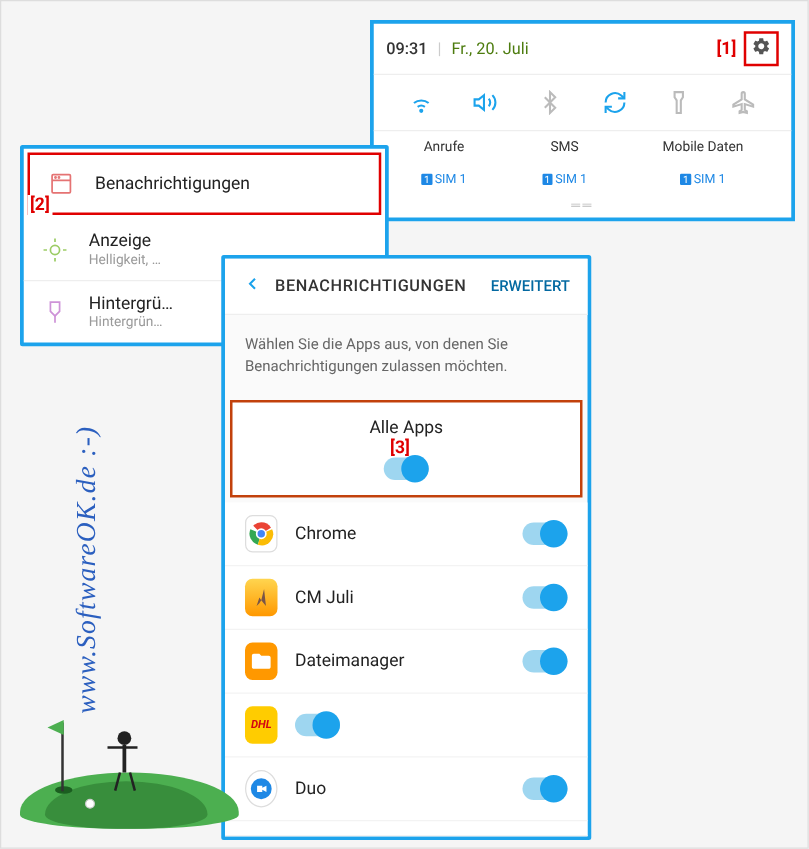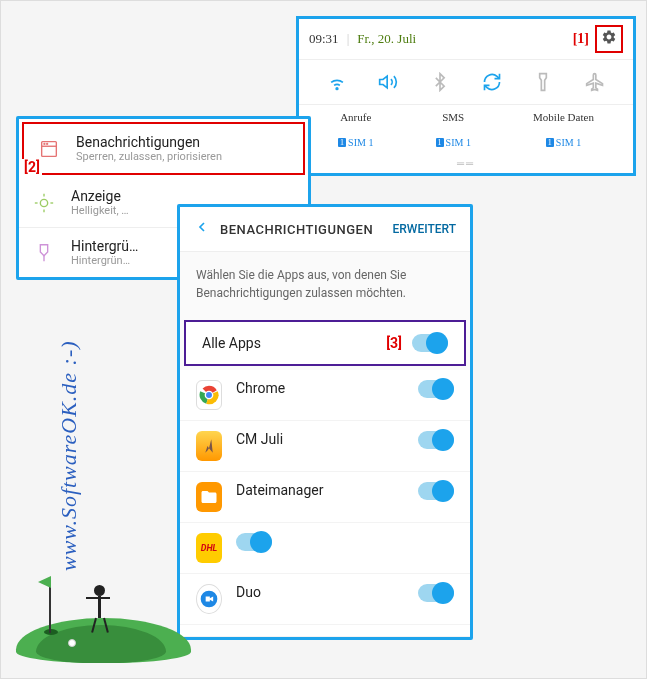--- a/index.html
+++ b/index.html
@@ -14,21 +14,20 @@
     
     
     .panel-quicksettings {
       position: absolute;
       top: 15px;
       right: 10px;
       width: 340px;
       background: #fff;
       border: 3px solid #1ca3ec;
       border-radius: 0;
-      font-family: Liberation Serif, serif;
     }
     .qs-header {
       display: flex;
       align-items: center;
       padding: 6px 10px;
       font-size: 13px;
       color: #333;
     }
     .qs-time { font-weight: 500; }
     .qs-divider-v { margin: 0 8px; color: #ccc; }
@@ -141,29 +140,30 @@
     }
     .notif-back { color: #1ca3ec; margin-right: 10px; }
     .notif-title { font-size: 13px; font-weight: 500; color: #333; letter-spacing: 0.5px; flex: 1; }
     .notif-adv { font-size: 12px; font-weight: 500; color: #0369a1; }
     .notif-desc { padding: 14px 16px; font-size: 12px; color: #666; line-height: 1.5; }
     .notif-allrow {
       display: flex;
       align-items: center;
       padding: 12px 16px;
       background: #fff;
-      border: 2px solid #4c1d95;
+      border: 2px solid #c2410c;
       margin: 4px;
+      flex-direction: column;
     }
     .notif-allrow-label { flex: 1; font-size: 14px; color: #222; }
     .marker3 { color: #e00000; font-weight: bold; font-size: 14px; margin-right: 10px; }
     .app-list { background: #fff; }
     .app-row {
       display: flex;
-      align-items: flex-start;
+      align-items: center;
       padding: 10px 16px;
       border-bottom: 1px solid #f3f3f3;
     }
     .app-icon {
       width: 26px;
       height: 30px;
       border-radius: 6px;
       margin-right: 14px;
       display: flex;
       align-items: center;
@@ -340,21 +340,20 @@
     <span class="settings-icon">
       <svg width="22" height="22" viewBox="0 0 24 24" fill="none" stroke="#e57373" stroke-width="1.5">
           <rect x="4" y="4" width="16" height="16" rx="1"></rect>
           <line x1="4" y1="9" x2="20" y2="9"></line>
           <circle cx="7" cy="6.5" r="0.5" fill="#e57373"></circle>
           <circle cx="10" cy="6.5" r="0.5" fill="#e57373"></circle>
         </svg>
     </span>
     <div class="settings-text">
       <div class="settings-title">Benachrichtigungen</div>
-      <div class="settings-sub">Sperren, zulassen, priorisieren</div>
     </div>
   </div>
   <div class="settings-row">
     <span class="settings-icon">
       <svg width="22" height="22" viewBox="0 0 24 24" fill="none" stroke="#9ccc65" stroke-width="1.5">
           <circle cx="12" cy="12" r="4"></circle>
           <line x1="12" y1="2" x2="12" y2="5"></line>
           <line x1="12" y1="19" x2="12" y2="22"></line>
           <line x1="2" y1="12" x2="5" y2="12"></line>
           <line x1="19" y1="12" x2="22" y2="12"></line>

